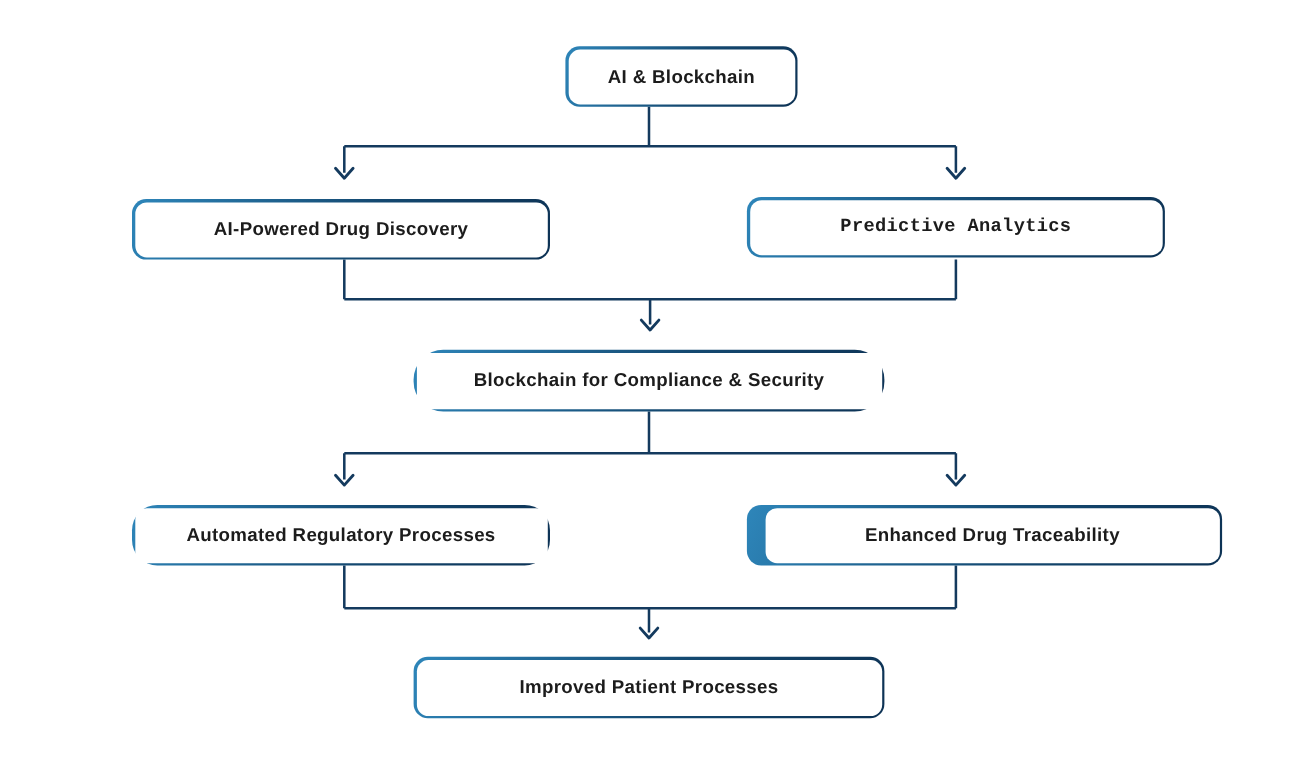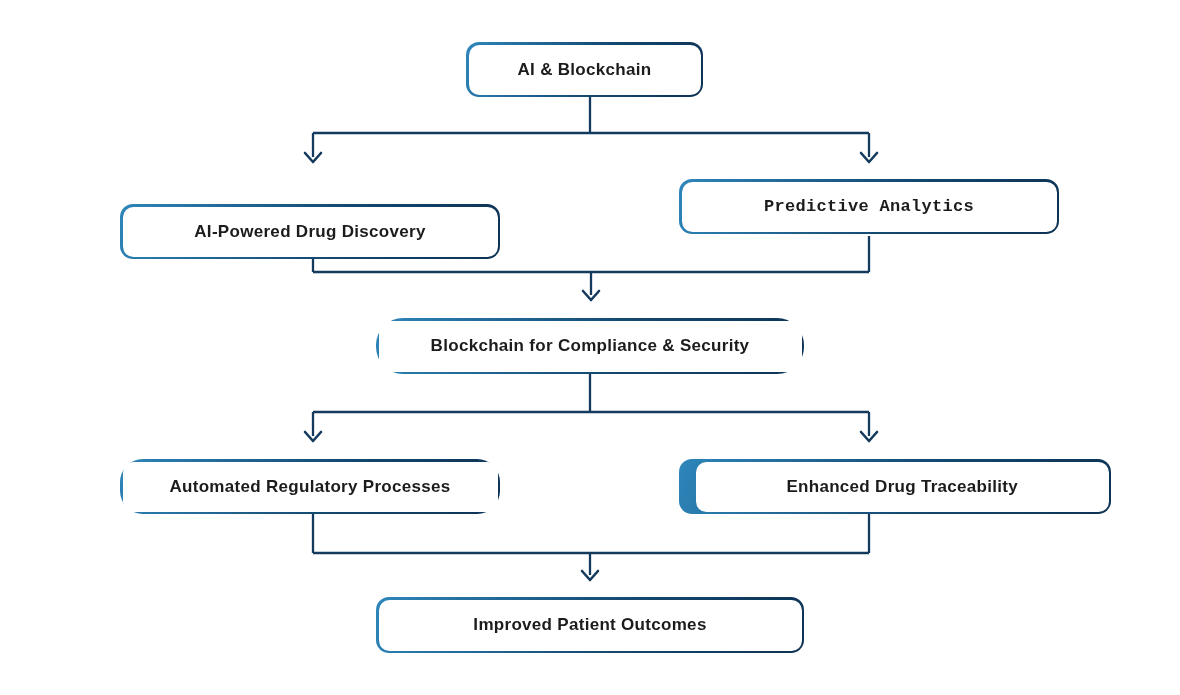--- a/index.html
+++ b/index.html
@@ -51,22 +51,22 @@
     box-sizing: border-box;
   }
   .node-label {
     color: var(--text, #1c1c1c);
     font-size: 17px;
     font-weight: 600;
     letter-spacing: 0.3px;
     white-space: nowrap;
   }
   
-  .pos-root        { left: 466px; top: 42px;  width: 237px; height: 55px; }
-  .pos-discovery   { left: 120px; top: 181px; width: 380px; height: 55px; margin-top: 23px; }
+  .pos-root        { left: 514px; top: 42px;  width: 211px; height: 55px; }
+  .pos-discovery   { left: 120px; top: 181px; width: 380px; height: 55px; }
   .pos-predictive  { left: 679px; top: 179px; width: 380px; height: 55px; font-family: Liberation Mono, monospace; }
   .pos-compliance  { left: 376px; top: 318px; width: 428px; height: 56px; border-radius: 27px; }
   .pos-regulatory  { left: 120px; top: 459px; width: 380px; height: 55px; border-radius: 23px; }
   .pos-traceability{ left: 679px; top: 459px; width: 432px; height: 55px; padding-left: 17px; }
   .pos-outcomes    { left: 376px; top: 597px; width: 428px; height: 56px; }
 </style>
 </head>
 <body>
 
 <div class="canvas">
@@ -127,17 +127,17 @@
   </div>
 
   <div class="node pos-traceability">
     <div class="node-inner">
       <span class="node-label">Enhanced Drug Traceability</span>
     </div>
   </div>
 
   <div class="node pos-outcomes">
     <div class="node-inner">
-      <span class="node-label">Improved Patient Outcomes</span>
+      <span class="node-label">Improved Patient Processes</span>
     </div>
   </div>
 
 </div>
 
 </body></html>

